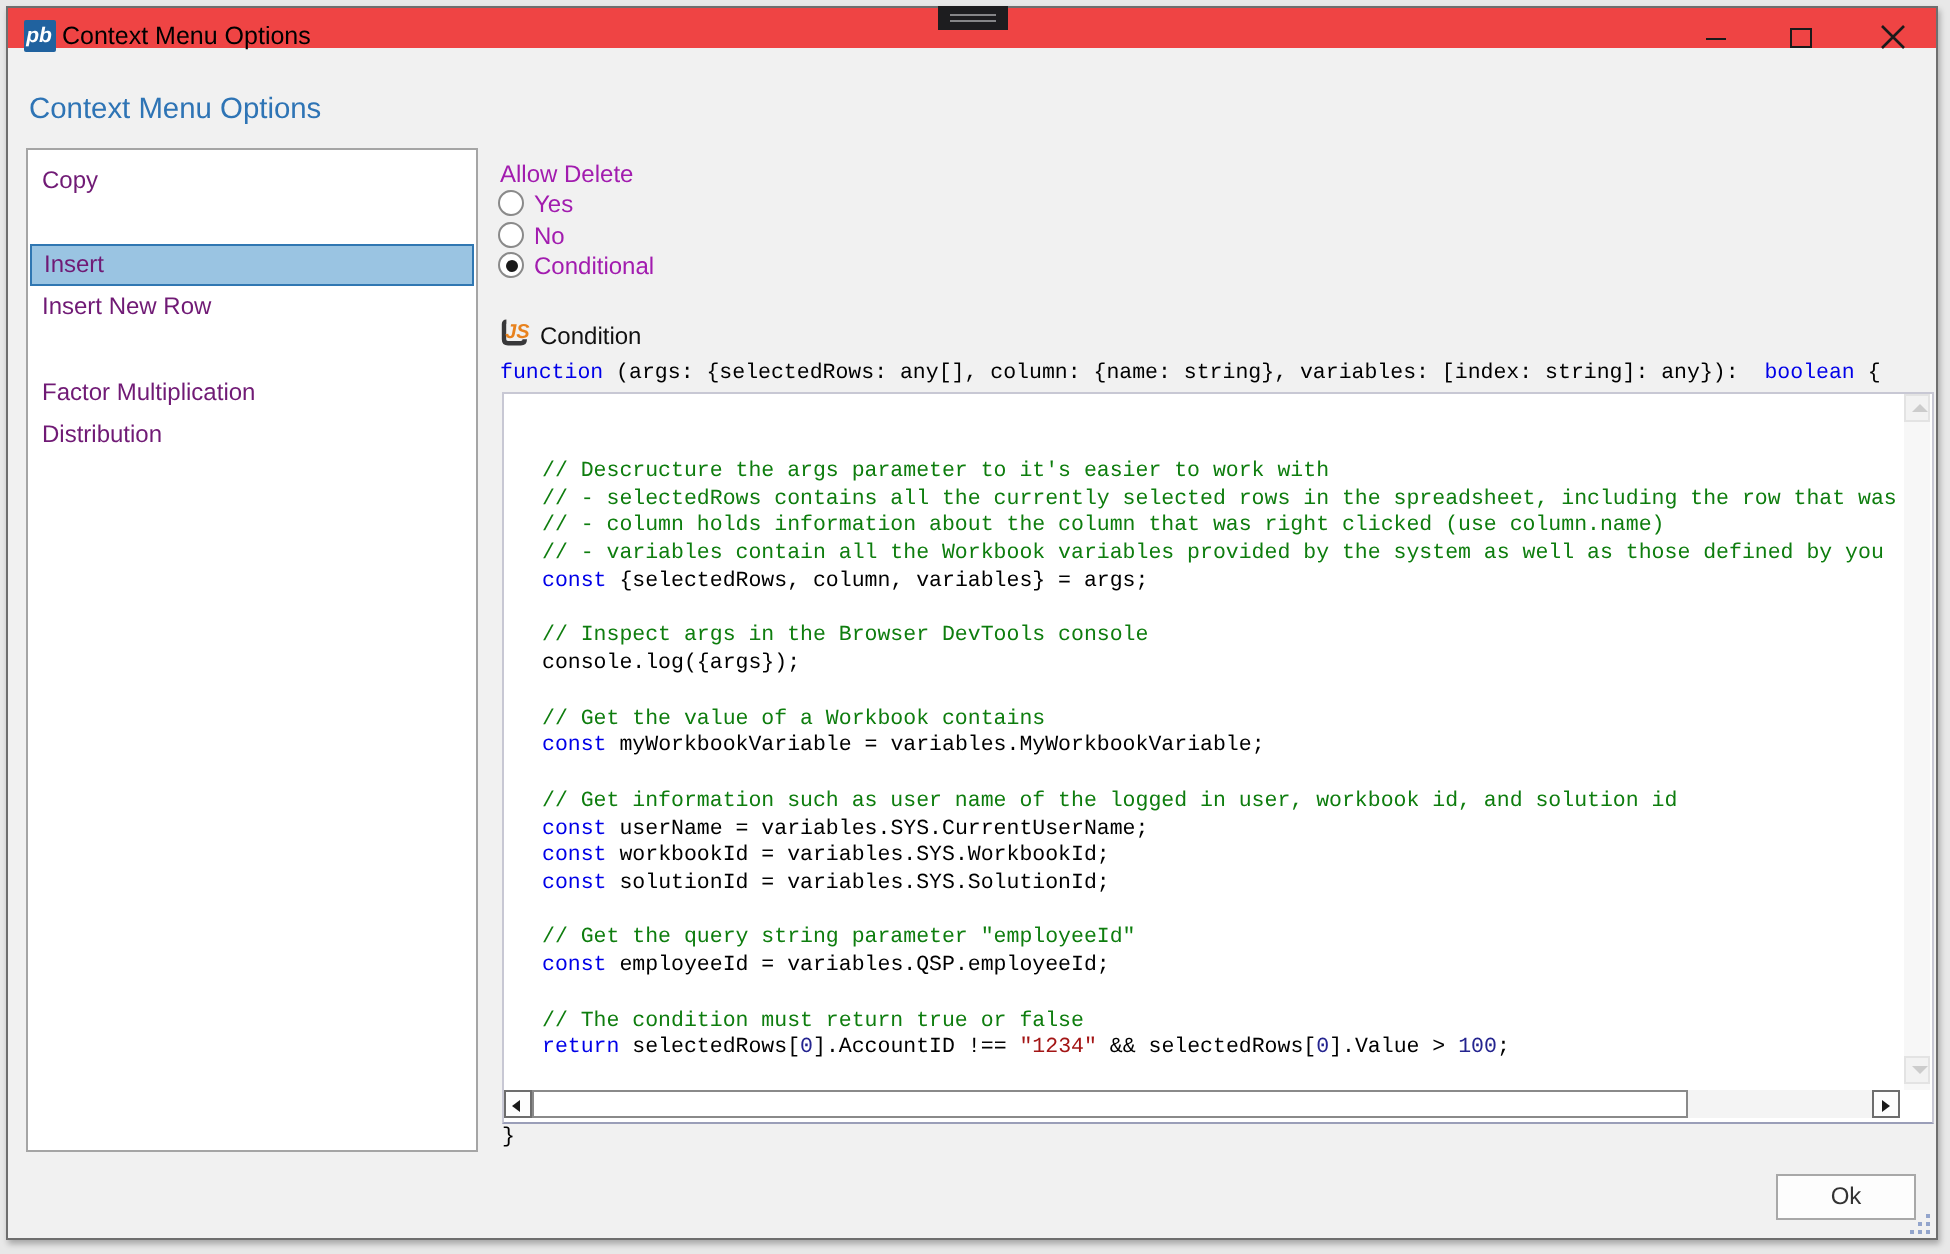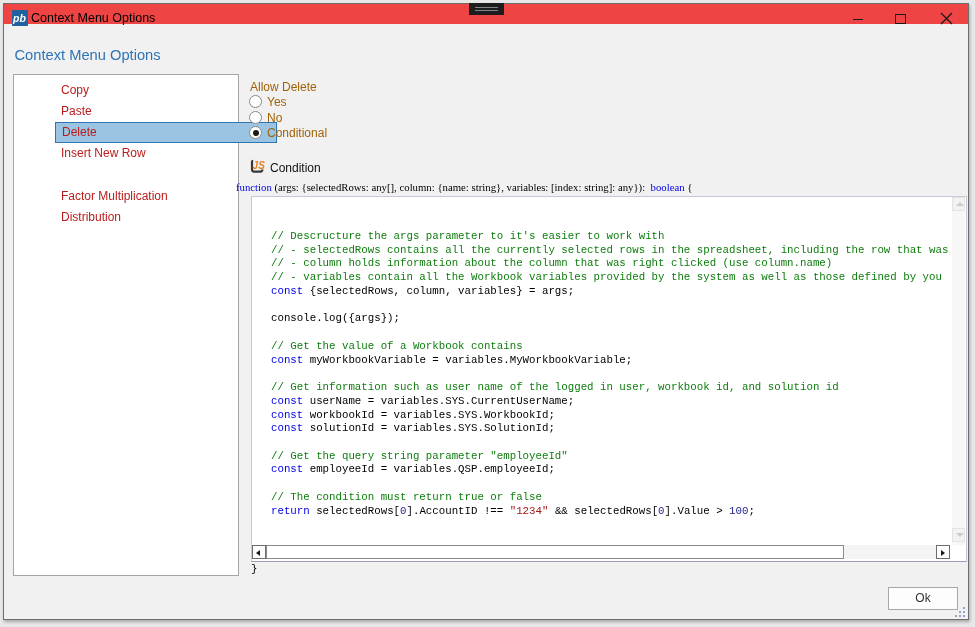--- a/index.html
+++ b/index.html
@@ -8,26 +8,26 @@
   .win{position:absolute;left:3px;top:3px;width:964px;height:615px;border:1px solid #6e6e6e;background:#f1f1f1;box-shadow:1px 2px 3px rgba(0,0,0,0.28);}
   .titlebar{position:absolute;left:0;top:0;width:964px;height:20px;background:#ef4444;}
   .pbicon{position:absolute;left:7.5px;top:6px;width:16px;height:16px;background:#20629f;border-radius:1px;color:#fff;font-style:italic;font-weight:bold;font-size:10.5px;text-align:center;line-height:16px;letter-spacing:0px;}
   .wtitle{position:absolute;left:27px;top:7px;font-size:12.5px;color:#000;}
   .mindash{position:absolute;left:849px;top:14.5px;width:10px;height:0;border-top:1.4px solid #1a1a1a;}
   .maxbox{position:absolute;left:891px;top:9.5px;width:9px;height:8px;border:1.4px solid #1a1a1a;}
   .blacktab{position:absolute;left:465px;top:-1px;width:35px;height:12px;background:#1d1d1f;}
   .blacktab div{position:absolute;left:6px;width:23px;height:1px;background:#858587;}
   .heading{position:absolute;left:10.5px;top:42.5px;font-size:14.7px;color:#2e74b5;}
   .listbox{position:absolute;left:13px;top:74px;width:224px;height:500px;background:#fff;border:1px solid #a5a5a5;}
-  .li{position:absolute;left:1px;width:222px;height:21.3px;line-height:21.3px;padding-left:6px;font-size:12px;color:#b91c1c;box-sizing:border-box;margin-left:40px;}
+  .li{position:absolute;left:1px;width:222px;height:21.3px;line-height:21.3px;padding-left:6px;font-size:12px;color:#701a75;box-sizing:border-box;}
   .li.sel{background:#9ac4e2;border:1px solid #3077b2;width:222px;line-height:19.3px;}
-  .rlabel{position:absolute;font-size:12px;color:#a16207;}
+  .rlabel{position:absolute;font-size:12px;color:#a21caf;}
   .radio{position:absolute;width:11px;height:11px;border:1px solid #8a8a8a;border-radius:50%;background:#fff;}
   .radio.on::after{content:"";position:absolute;left:2.5px;top:2.5px;width:6px;height:6px;border-radius:50%;background:#1a1a1a;}
-  .sig{position:absolute;left:236px;top:181px;font-family:Liberation Serif, serif;font-size:10.76px;white-space:pre;color:#000;}
+  .sig{position:absolute;left:250px;top:181px;font-family:Liberation Mono, monospace;font-size:10.76px;white-space:pre;color:#000;}
   .kw{color:#0000e8;}
   .codebox{position:absolute;left:251px;top:196px;width:714px;height:364px;background:#fff;border:1px solid #c8c8d4;border-bottom-color:#9a9eb8;}
   .code{position:absolute;left:251px;top:196px;width:704px;height:350px;overflow:hidden;}
   .code pre{margin:13px;padding:21px 0 0 7px;font-family:"Liberation Mono",monospace;font-size:10.76px;line-height:13.73px;white-space:pre;color:#000;}
   .cm{color:#0e7d0e;}
   .str{color:#a31515;}
   .num{color:#24248f;}
   
   .vscroll{position:absolute;left:952px;top:197px;width:13px;height:348px;background:#f7f7f7;}
   .varrow{position:absolute;left:0;width:13px;height:14px;background:#f2f2f2;border:1px solid #e3e3e3;box-sizing:border-box;}
@@ -58,22 +58,21 @@
   </div>
   <div class="blacktab">
       <div style="top:4px"></div>
       <div style="top:6.5px"></div>
     </div>
   <div class="heading">Context Menu Options</div>
 </div>
 
 <div class="listbox">
   <div class="li" style="top:4.5px">Copy</div>
-  <div class="li" style="top:25.8px">Paste</div>
-  <div class="li sel" style="top:47.1px">Delete</div>
+  <div class="li sel" style="top:47.1px">Insert</div>
   <div class="li" style="top:68.4px">Insert New Row</div>
   <div class="li" style="top:132.3px">Distribution</div>
   <div class="li" style="top:111px">Factor Multiplication</div>
 </div>
 
 <div class="rlabel" style="left:250px;top:80px;">Allow Delete</div>
 <div class="radio" style="left:249px;top:95px;"></div>
 <div class="rlabel" style="left:267px;top:95px;">Yes</div>
 <div class="radio" style="left:249px;top:110.5px;"></div>
 <div class="rlabel" style="left:267px;top:110.5px;">No</div>
@@ -89,20 +88,21 @@
 <div class="sig"><span class="kw">function</span> (args: {selectedRows: any[], column: {name: string}, variables: [index: string]: any}):  <span class="kw">boolean</span> {</div>
 
 <div class="codebox"></div>
 <div class="code">
     <pre><span class="cm">// Descructure the args parameter to it's easier to work with
 // - selectedRows contains all the currently selected rows in the spreadsheet, including the row that was right clicked
 // - column holds information about the column that was right clicked (use column.name)
 // - variables contain all the Workbook variables provided by the system as well as those defined by you</span>
 <span class="kw">const</span> {selectedRows, column, variables} = args;
 
+<span class="cm">// Inspect args in the Browser DevTools console</span>
 console.log({args});
 
 <span class="cm">// Get the value of a Workbook contains</span>
 <span class="kw">const</span> myWorkbookVariable = variables.MyWorkbookVariable;
 
 <span class="cm">// Get information such as user name of the logged in user, workbook id, and solution id</span>
 <span class="kw">const</span> userName = variables.SYS.CurrentUserName;
 <span class="kw">const</span> workbookId = variables.SYS.WorkbookId;
 <span class="kw">const</span> solutionId = variables.SYS.SolutionId;
 

